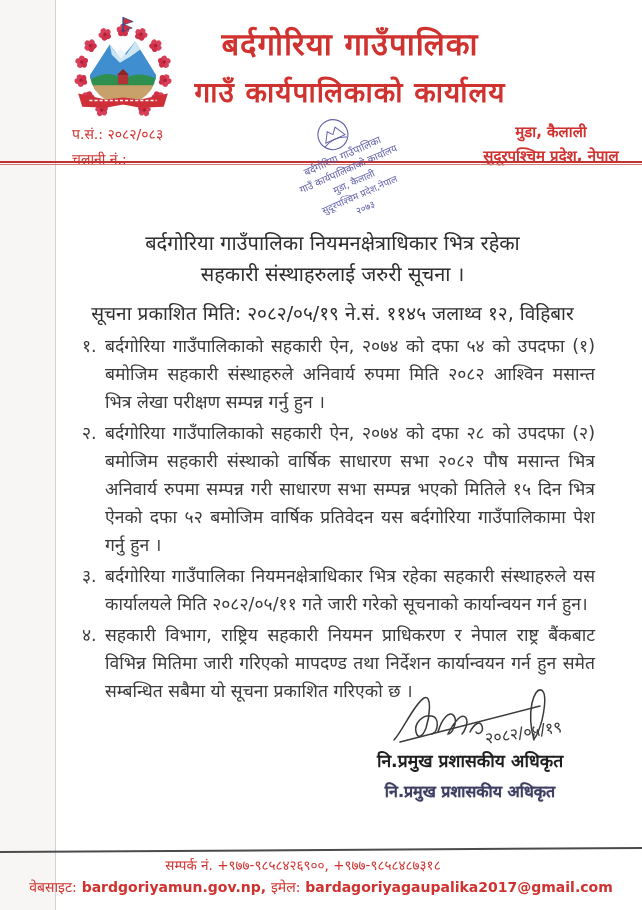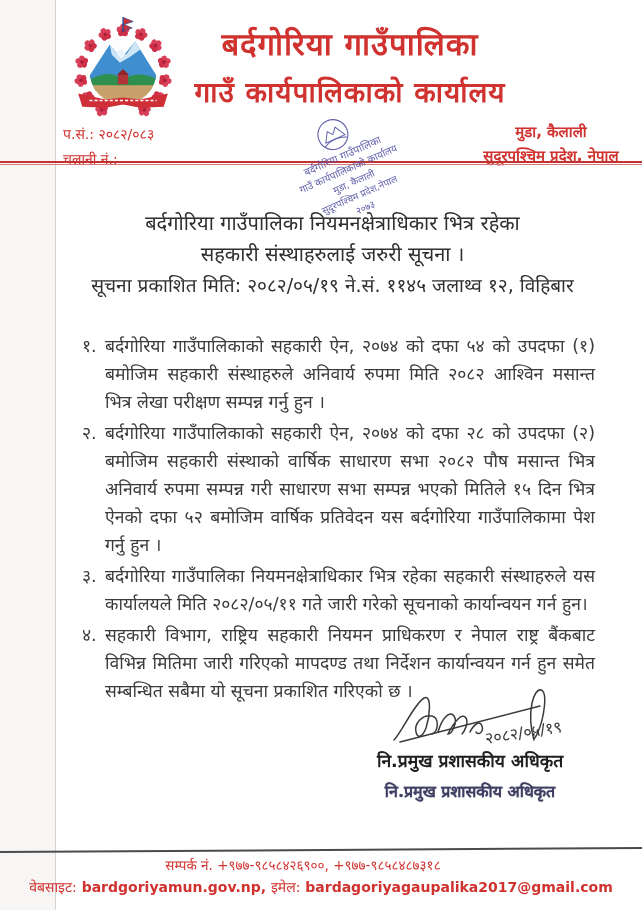--- a/index.html
+++ b/index.html
@@ -12,36 +12,36 @@
   }
   .scan-margin{position:absolute;left:0;top:0;width:55px;height:910px;background:#f7f6f5;}
   .scan-edge{position:absolute;left:55px;top:0;width:1px;height:910px;background:#d4d2d0;}
 
   
   .emblem{position:absolute;left:66px;top:16px;width:114px;height:110px;}
   .title1{position:absolute;left:160px;top:22px;width:380px;text-align:center;
           font-size:31px;font-weight:bold;color:#d0322f;letter-spacing:1px;}
   .title2{position:absolute;left:160px;top:72px;width:380px;text-align:center;
           font-size:28px;font-weight:bold;color:#d0322f;letter-spacing:1px;}
-  .meta-left{position:absolute;left:63px;top:122px;font-size:14px;color:#d0322f;line-height:25px;}
+  .meta-left{position:absolute;left:72px;top:122px;font-size:14px;color:#d0322f;line-height:25px;}
   .meta-right{position:absolute;right:28px;top:120px;width:220px;text-align:center;
               font-size:15px;color:#d0322f;line-height:24px;font-weight:bold;}
   .rule-red{position:absolute;left:0;top:161px;width:642px;height:4px;
             border-top:2px solid #c43131;border-bottom:1px solid #d97a7a;box-sizing:border-box;}
 
   
   .stamp{position:absolute;left:272px;top:108px;width:156px;height:130px;
          transform:rotate(-24deg);opacity:.92;z-index:5;}
 
   
-  .heading{position:absolute;left:60px;top:208px;width:545px;text-align:center;
+  .heading{position:absolute;left:60px;top:228px;width:545px;text-align:center;
            color:#2e2e2e;}
   .heading .h1{font-size:20px;line-height:30px;}
   .heading .h2{font-size:20px;line-height:30px;margin-top:1px;}
-  .heading .h3{font-size:19px;line-height:30px;margin-top:1px;}
+  .heading .h3{font-size:19px;line-height:30px;margin-top:9px;}
 
   
   .items{position:absolute;left:82px;top:332px;width:513px;}
   .n-item{position:relative;padding-left:23px;text-align:justify;
           font-size:17.5px;line-height:28px;color:#3b3b3b;margin-bottom:3px;}
   .n-item .num{position:absolute;left:0;top:0;}
 
   
   .sig-svg{position:absolute;left:388px;top:682px;width:225px;height:80px;}
   .sig-designation{position:absolute;left:330px;top:748px;width:280px;text-align:center;

